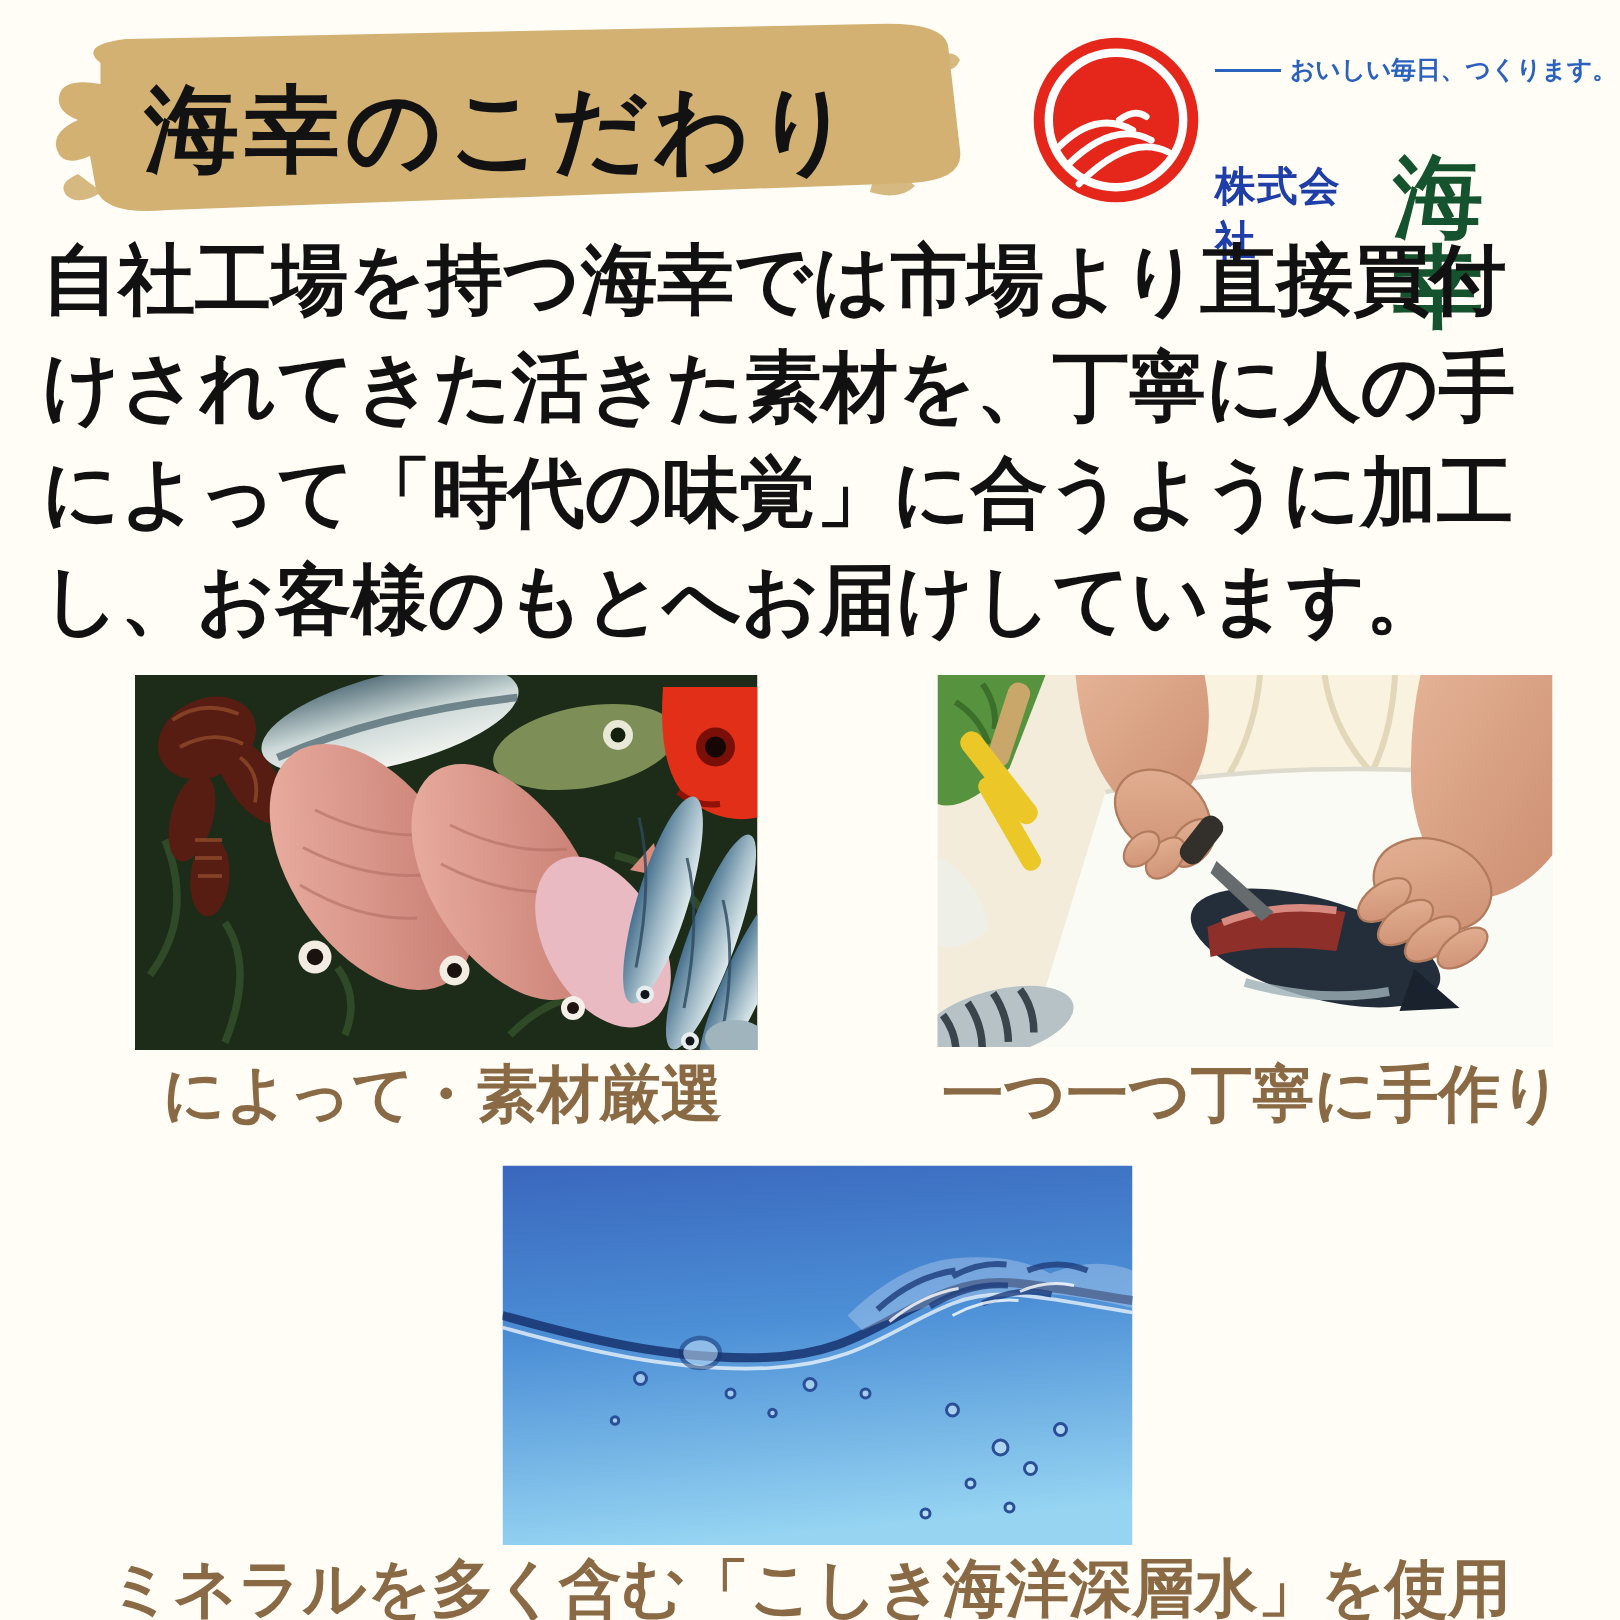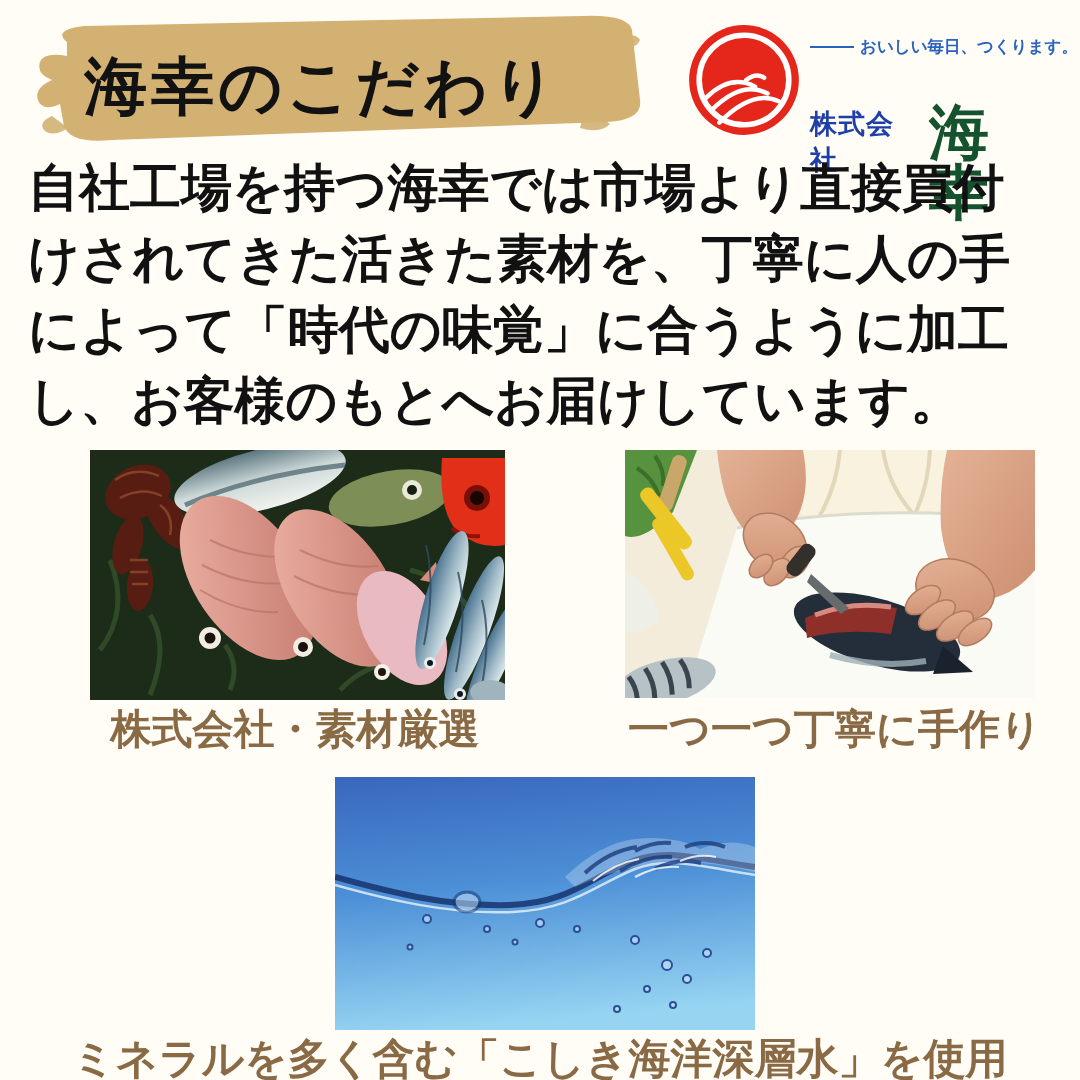--- a/index.html
+++ b/index.html
@@ -2,21 +2,21 @@
 <html><head>
 <meta charset="utf-8">
 <style>
   html,body{margin:0;padding:0;}
   body{font-family:"DejaVu Serif","Liberation Serif",serif;}
   #poster{position:relative;width:1080px;height:1080px;background:#fffdf6;overflow:hidden;}
 
   
   .brush-wrap{position:absolute;left:22px;top:8px;width:625px;height:140px;}
   .brush-wrap svg{position:absolute;left:0;top:0;width:100%;height:100%;}
-  .header-title{position:absolute;left:28px;top:36px;width:545px;text-align:center;
+  .header-title{position:absolute;left:40px;top:36px;width:545px;text-align:center;
     font-size:63px;font-weight:bold;color:#121212;letter-spacing:4px;white-space:nowrap;}
 
   
   .logo{position:absolute;left:688px;top:22px;width:372px;height:118px;}
   .logo-mark{position:absolute;left:0;top:2px;width:112px;height:112px;}
   .logo-text{position:absolute;left:122px;top:6px;width:250px;}
   .tagline-row{display:flex;align-items:center;justify-content:flex-start;gap:6px;margin-top:8px;}
   .tagline-row .dash{flex:0 0 44px;height:0;border-top:2px solid #2a62bd;}
   .tagline{font-family:"DejaVu Sans","Liberation Sans",sans-serif;
     font-size:16.5px;font-weight:bold;color:#2a62bd;white-space:nowrap;}
@@ -245,21 +245,21 @@
         <g stroke="#39444c" stroke-width="5" fill="none">
           <path d="M6,218 q6,14 2,28"></path>
             <path d="M24,214 q6,16 2,32"></path>
             <path d="M42,212 q6,16 2,34"></path>
             <path d="M60,214 q6,14 2,30"></path>
         </g>
       </g>
     </svg>
   </div>
 
-  <div class="caption" id="caption-left">株式会社・素材厳選</div>
+  <div class="caption" id="caption-left">によって・素材厳選</div>
   <div class="caption" id="caption-right">一つ一つ丁寧に手作り</div>
 
   <div class="photo" id="photo-water">
     <svg viewBox="0 0 420 253" preserveAspectRatio="none">
       <defs>
         <linearGradient id="g-water" x1="0.1" y1="0" x2="0.25" y2="1">
           <stop offset="0" stop-color="#3a68be"></stop>
             <stop offset="0.45" stop-color="#4c8fd6"></stop>
             <stop offset="1" stop-color="#96d4f2"></stop>
         </linearGradient>

